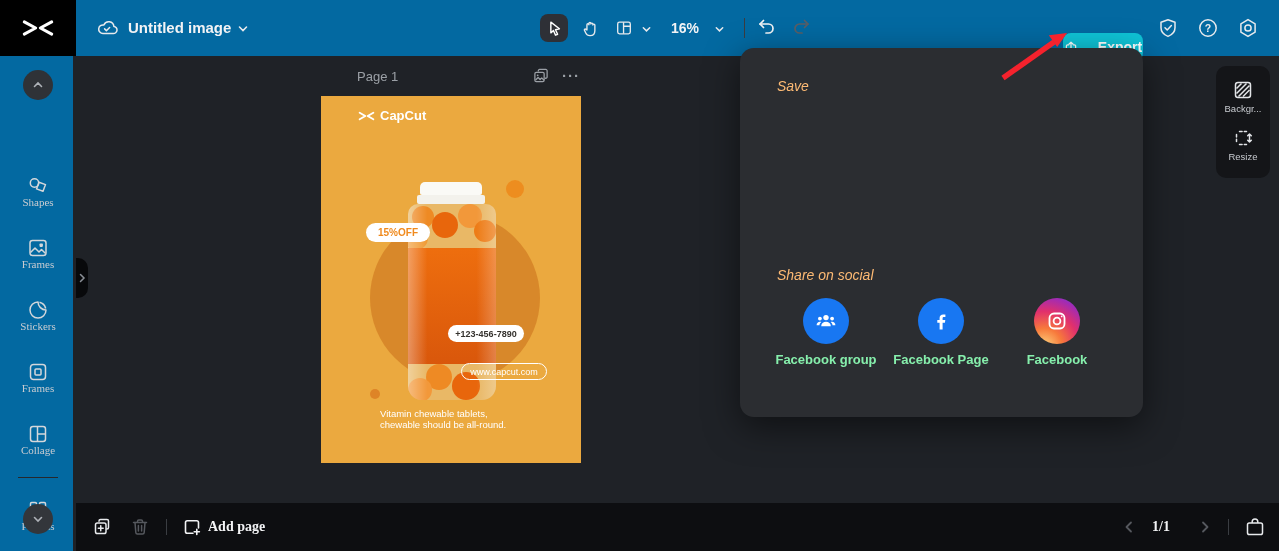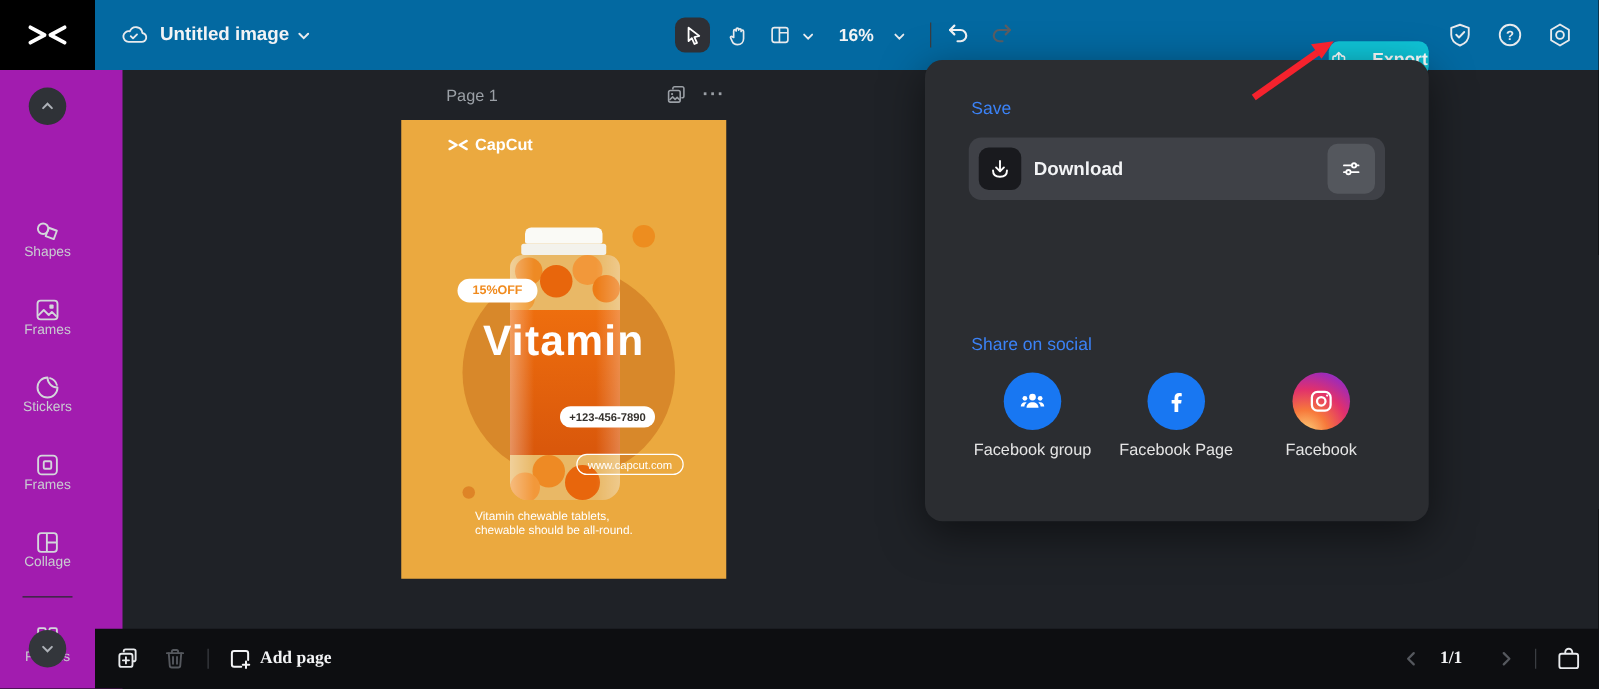--- a/index.html
+++ b/index.html
@@ -13,21 +13,21 @@
   .topbar { position:absolute; left:0; top:0; width:1279px; height:56px; background:#0369a1; z-index:30; }
   .logo-block { position:absolute; left:0; top:0; width:76px; height:56px; background:#000; display:flex; align-items:center; justify-content:center; }
   .doc-title { position:absolute; left:128px; top:19px; font-size:15px; font-weight:bold; color:#F2F3F5; }
   .tool { position:absolute; width:28px; height:28px; top:14px; border-radius:8px; display:flex; align-items:center; justify-content:center; }
   .tool.active { background:#2E3036; }
   .zoom-label { position:absolute; left:671px; top:20px; font-size:14px; font-weight:bold; color:#F2F3F5; }
   .v-div { position:absolute; width:1px; background:#3A3D42; }
   .export-btn { position:absolute; left:1063px; top:14px; width:80px; height:28px; border-radius:8px; background:#0FC3D6; display:flex; align-items:center; justify-content:center; gap:20px; color:#fff; font-size:14px; font-weight:bold; cursor:pointer;margin-top:19px; }
 
   
-  .sidebar { position:absolute; left:0; top:56px; width:98px; height:495px; background:#a21caf; z-index:20; }
+  .sidebar { position:absolute; left:0; top:56px; width:73px; height:495px; background:#0369a1; z-index:20;font-family:Liberation Serif, serif; }
   .circle-btn { position:absolute; left:23px; width:30px; height:30px; border-radius:50%; background:#2F3237; display:flex; align-items:center; justify-content:center; }
   .side-item-icon { position:absolute; left:26px; width:24px; height:24px; color:#D4D7DB; }
   .side-item-label { position:absolute; left:0; width:76px; text-align:center; font-size:11px; color:#C9CCD1; }
   .side-div { position:absolute; left:18px; width:40px; height:1px; background:#26282C; }
   .expander-tab { position:absolute; left:76px; top:258px; width:12px; height:40px; background:#08090B; border-radius:0 10px 10px 0; display:flex; align-items:center; justify-content:center; z-index:15; }
 
   
   .page-label { position:absolute; left:321px; top:69px; font-size:13px; color:#9BA0A6;margin-left:36px; }
   .page-icons { position:absolute; left:532px; top:67px; display:flex; gap:12px; align-items:center; color:#9BA0A6; }
 
@@ -43,27 +43,27 @@
   .gummy { position:absolute; border-radius:50%; }
   .poster .badge { position:absolute; left:45px; top:127px; width:64px; height:19px; background:#fff; border-radius:10px; color:#F08A1D; font-size:10px; font-weight:bold; display:flex; align-items:center; justify-content:center; z-index:6; }
   .poster .title { position:absolute; left:0; top:158px; width:260px; text-align:center; color:#fff; font-size:34px; font-weight:bold; letter-spacing:1px; z-index:6; }
   .poster .phone { position:absolute; left:127px; top:229px; width:76px; height:17px; background:#fff; border-radius:9px; color:#35322E; font-size:9px; font-weight:bold; display:flex; align-items:center; justify-content:center; z-index:6; }
   .poster .www { position:absolute; left:140px; top:267px; width:86px; height:17px; border:1.2px solid #fff; border-radius:9px; color:#fff; font-size:9px; display:flex; align-items:center; justify-content:center; z-index:6; }
   .poster .dot-small { position:absolute; left:49px; top:293px; width:10px; height:10px; border-radius:50%; background:#DE8427; }
   .poster .desc { position:absolute; left:43px; top:312px; color:#fff; font-size:9.5px; line-height:11px; z-index:6;margin-left:16px; }
 
   
   .popup { position:absolute; left:740px; top:48px; width:403px; height:369px; background:#2B2D31; border-radius:14px; box-shadow:0 10px 34px rgba(0,0,0,.5); z-index:40; }
-  .popup .heading { position:absolute; left:37px; font-size:14px; color:#3b82f6; }
+  .popup .heading { position:absolute; left:37px; font-size:14px; color:#fdba74;font-style:italic; }
   .popup .row { position:absolute; left:35px; width:333px; height:50px; border-radius:10px; display:flex; align-items:center; cursor:pointer; }
   .popup .row .tile { position:absolute; left:8px; top:8px; width:34px; height:34px; background:#191A1E; border-radius:8px; display:flex; align-items:center; justify-content:center; }
   .popup .row .row-label { position:absolute; left:52px; font-size:15px; font-weight:bold; color:#F2F3F5; }
   .popup .slider-tile { position:absolute; left:287px; top:5px; width:38px; height:40px; background:#54575D; border-radius:8px; display:flex; align-items:center; justify-content:center; }
   .social-circle { position:absolute; top:250px; width:46px; height:46px; border-radius:50%; display:flex; align-items:center; justify-content:center; cursor:pointer; }
-  .social-label { position:absolute; top:303px; width:110px; text-align:center; font-size:13px; line-height:17px; color:#e5e5e5; }
+  .social-label { position:absolute; top:303px; width:110px; text-align:center; font-size:13px; line-height:17px; color:#86efac;font-weight:bold; }
 
   
   .right-panel { position:absolute; left:1216px; top:66px; width:54px; height:112px; background:#141518; border-radius:10px; z-index:25; }
   .rp-icon { position:absolute; left:16px; width:22px; height:22px; color:#E3E5E8; }
   .rp-label { position:absolute; left:0; width:54px; text-align:center; font-size:9.5px; color:#C9CCD1; white-space:nowrap; overflow:hidden; }
 
   
   .bottombar { position:absolute; left:76px; top:503px; width:1203px; height:48px; background:#0D0E11; z-index:20;font-family:Liberation Serif, serif; }
   .bb-icon { position:absolute; top:14px; width:20px; height:20px; }
   .bb-label { position:absolute; left:132px; top:16px; font-size:14px; font-weight:bold; color:#F2F3F5; }
@@ -274,50 +274,32 @@
       <div class="gummy" style="left:66px;top:16px;width:22px;height:22px;background:#ED7C17"></div>
       <div class="gummy" style="left:-4px;top:22px;width:24px;height:24px;background:#F09A33"></div>
       <div class="gummy" style="left:18px;top:160px;width:26px;height:26px;background:#EE8A24"></div>
       <div class="gummy" style="left:44px;top:168px;width:28px;height:28px;background:#E8660C"></div>
       <div class="gummy" style="left:0px;top:174px;width:24px;height:24px;background:#F2983A"></div>
       <div class="label"></div>
       <div class="glass"></div>
     </div>
 
     <div class="badge">15%OFF</div>
-    <div class="title">Vitamin</div>
     <div class="phone">+123-456-7890</div>
     <div class="www">www.capcut.com</div>
     <div class="dot-small"></div>
     <div class="desc">
       <div>Vitamin chewable tablets,</div>
       <div>chewable should be all-round.</div>
     </div>
   </div>
 
   <div class="popup">
     <div class="heading" style="top:30px">Save</div>
 
-    <div class="row" style="top:62px;background:#3F4147">
-      <div class="tile">
-        <svg width="18" height="18" viewBox="0 0 20 20" fill="none" stroke="#fff" stroke-width="1.7" stroke-linecap="round" stroke-linejoin="round">
-          <path d="M10 3 V12 M6.5 8.8 l3.5 3.5 3.5-3.5"></path>
-          <path d="M3.8 11.5 c0 4.2 2.7 5.6 6.2 5.6 s6.2-1.4 6.2-5.6"></path>
-        </svg>
-      </div>
-      <span class="row-label">Download</span>
-      <div class="slider-tile">
-        <svg width="18" height="18" viewBox="0 0 20 20" fill="none" stroke="#fff" stroke-width="1.6" stroke-linecap="round">
-          <path d="M3.5 7 H16.5"></path>
-            <circle cx="12.5" cy="7" r="1.9" fill="#54575D"></circle>
-          <path d="M3.5 13 H16.5"></path>
-            <circle cx="7.5" cy="13" r="1.9" fill="#54575D"></circle>
-        </svg>
-      </div>
-    </div>
 
 
     <div class="heading" style="top:219px">Share on social</div>
 
     <div class="social-circle" style="left:63px;background:#1877F2">
       <svg width="26" height="26" viewBox="0 0 26 26" fill="#fff">
         <circle cx="13" cy="9.6" r="2.7"></circle>
         <path d="M8.2 18.2 c0-2.8 2.1-4.4 4.8-4.4 s4.8 1.6 4.8 4.4 z"></path>
         <circle cx="6.9" cy="10.6" r="1.9"></circle>
         <path d="M3.6 17.2 c0-2.2 1.5-3.5 3.3-3.5 c.5 0 1 .1 1.4.3 c-1.1.9-1.8 2-1.8 3.2 z"></path>
@@ -337,20 +319,36 @@
     <div class="social-circle" style="left:294px;background:radial-gradient(circle at 22% 105%, #FDD57E 0%, #F7793B 30%, #E1306C 58%, #A12BB5 82%, #5B4FE9 100%)">
       <svg width="24" height="24" viewBox="0 0 24 24" fill="none" stroke="#fff" stroke-width="1.8" stroke-linejoin="round">
         <rect x="4.5" y="4.5" width="15" height="15" rx="4.5"></rect>
         <circle cx="12" cy="12" r="3.4"></circle>
         <circle cx="16.7" cy="7.4" r="0.9" fill="#fff" stroke="none"></circle>
       </svg>
     </div>
     <div class="social-label" style="left:262px">Facebook</div>
   </div>
 
+  <div class="right-panel">
+    <span class="rp-icon" style="top:13px">
+      <svg width="22" height="22" viewBox="0 0 22 22" fill="none" stroke="currentColor" stroke-width="1.5">
+        <rect x="3.5" y="3.5" width="15" height="15" rx="2.5"></rect>
+        <path d="M4.5 9.5 L9.5 4.5 M4.5 14.5 L14.5 4.5 M6.5 17.5 L17.5 6.5 M11 17.5 L17.5 11"></path>
+      </svg>
+    </span>
+    <div class="rp-label" style="top:37px">Backgr...</div>
+    <span class="rp-icon" style="top:61px">
+      <svg width="22" height="22" viewBox="0 0 22 22" fill="none" stroke="currentColor" stroke-width="1.5" stroke-linecap="round" stroke-linejoin="round">
+        <path d="M7.5 4.5 H14.5 M4.5 7.5 V14.5 M7.5 17.5 H14.5" stroke-dasharray="2.6 2.2"></path>
+        <path d="M17.5 7 V15 M15.7 8.8 L17.5 7 L19.3 8.8 M15.7 13.2 L17.5 15 L19.3 13.2" stroke-dasharray="none"></path>
+      </svg>
+    </span>
+    <div class="rp-label" style="top:85px">Resize</div>
+  </div>
 
   <div class="bottombar">
     <span class="bb-icon" style="left:16px">
       <svg width="20" height="20" viewBox="0 0 20 20" fill="none" stroke="#E8EAED" stroke-width="1.5" stroke-linejoin="round">
         <path d="M7 4.8 V4 A1.5 1.5 0 0 1 8.5 2.5 H15 A1.5 1.5 0 0 1 16.5 4 V10.5 A1.5 1.5 0 0 1 15 12 H14.2"></path>
         <rect x="3.5" y="6" width="10.5" height="10.5" rx="1.8"></rect>
         <path d="M8.75 8.8 V13.7 M6.3 11.25 H11.2" stroke-linecap="round"></path>
       </svg>
     </span>
     <span class="bb-icon" style="left:54px">

